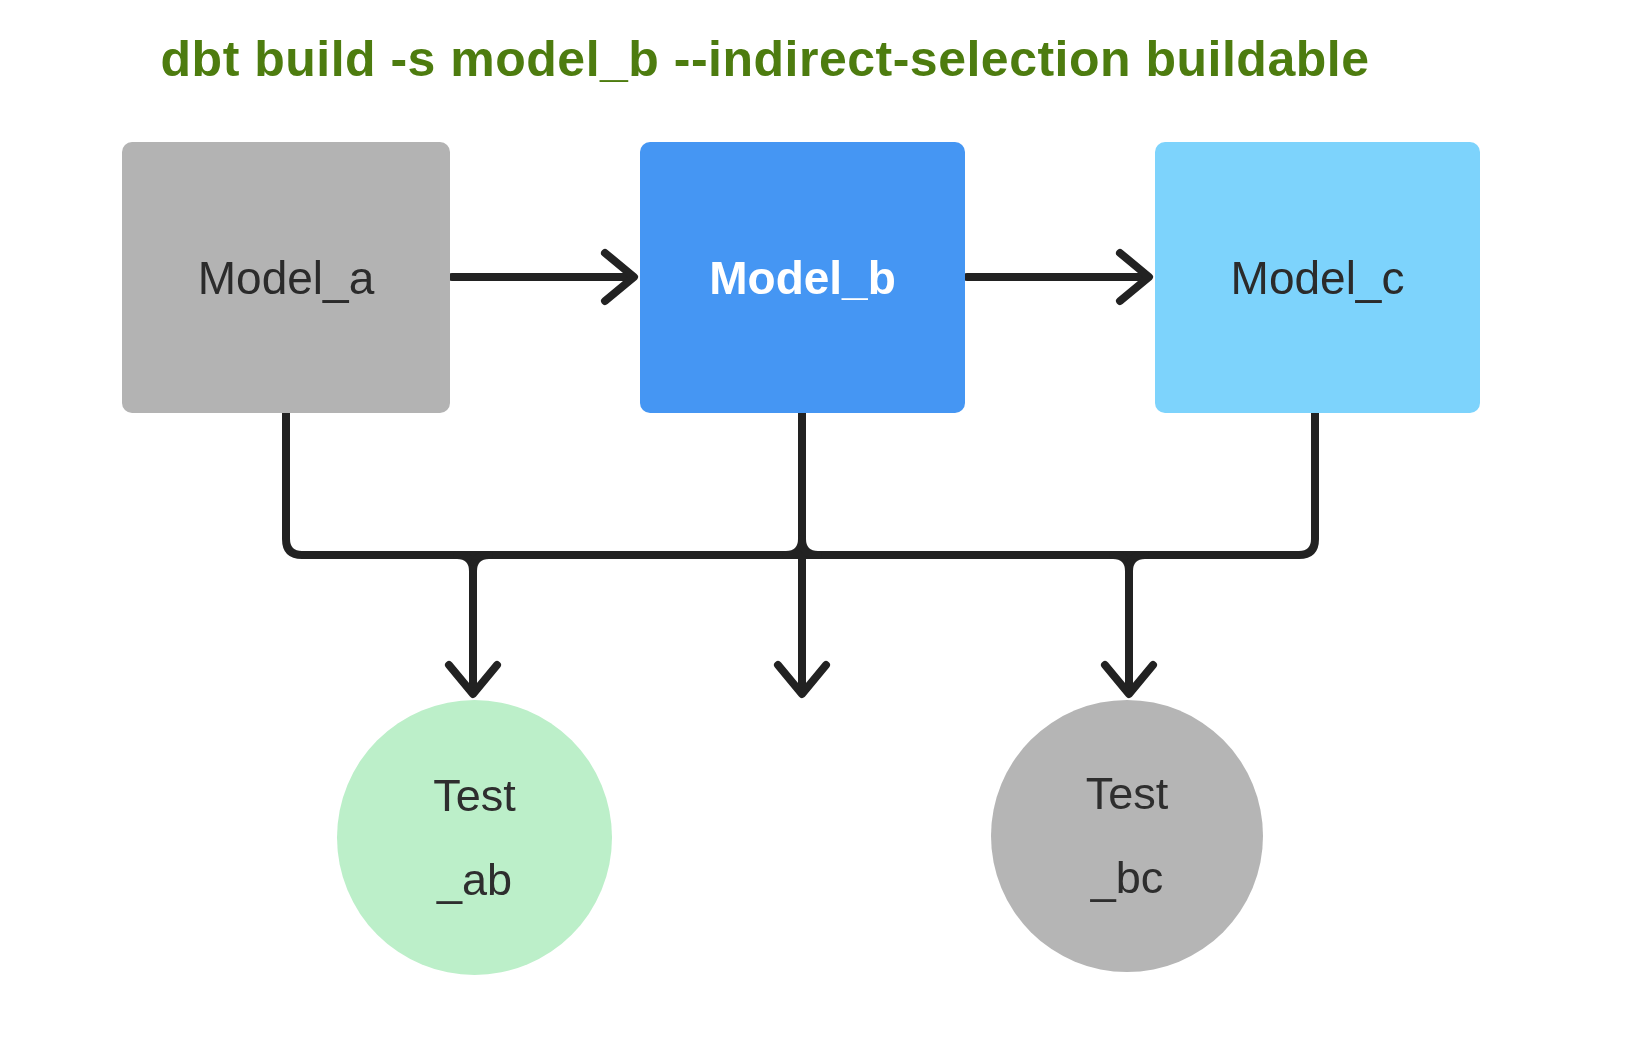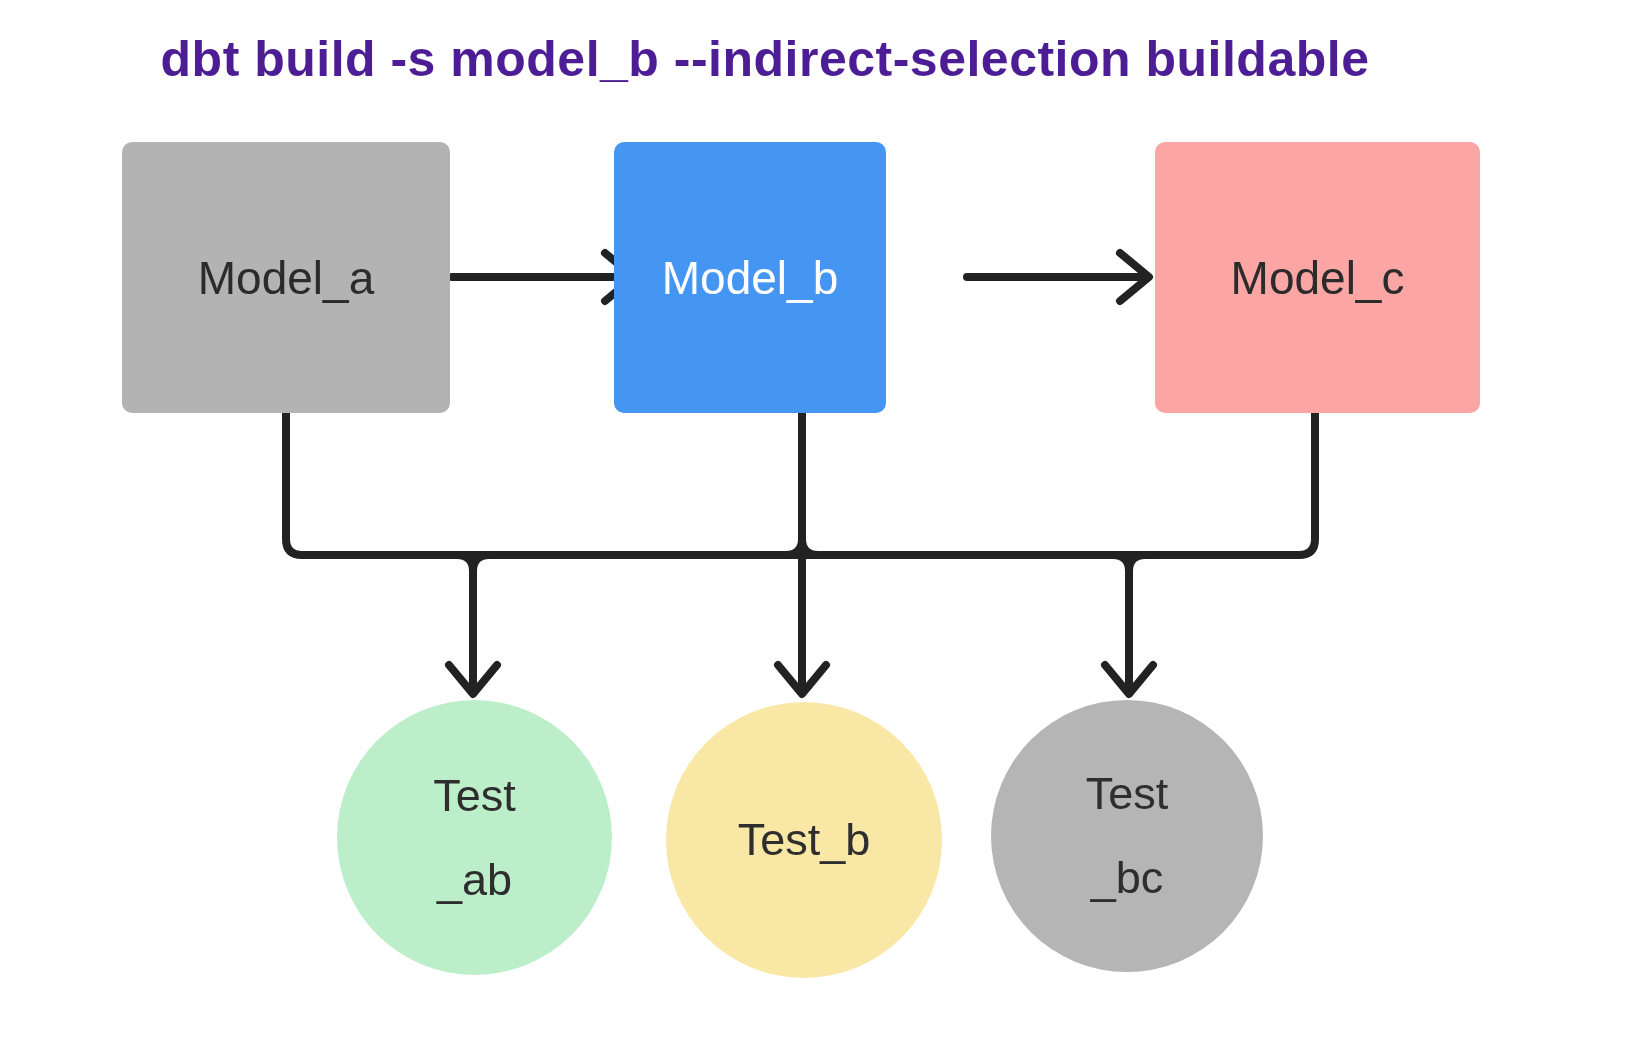--- a/index.html
+++ b/index.html
@@ -40,21 +40,21 @@
     top: 142px;
     height: 271px;
     border-radius: 10px;
     display: flex;
     align-items: center;
     justify-content: center;
     font-size: 46px;
     color: #2b2b2b;
   }
   #model-a { left: 122px; width: 328px; }
-  #model-b { left: 614px; width: 272px; color: #ffffff; }
+  #model-b { left: 640px; width: 325px; color: #ffffff; font-weight: bold; }
   #model-c { left: 1155px; width: 325px; }
   .test-circle {
     position: absolute;
     border-radius: 50%;
     display: flex;
     flex-direction: column;
     align-items: center;
     justify-content: center;
     font-size: 45px;
     color: #2e2e2e;
@@ -63,21 +63,21 @@
   }
   #test-ab { left: 337px; top: 700px; width: 275px; height: 275px; }
   #test-b  { left: 666px; top: 702px; width: 276px; height: 276px; }
   #test-bc { left: 991px; top: 700px; width: 272px; height: 272px; }
 </style>
 </head>
 <body style="background: rgb(255, 255, 255);">
 
 <div class="canvas">
 
-  <div class="title" style="color: #4c1d95;">dbt build -s model_b --indirect-selection buildable</div>
+  <div class="title" style="color: #4d7c0f;">dbt build -s model_b --indirect-selection buildable</div>
 
   <svg class="edges-svg" viewBox="0 0 1630 1060">
 
     <path class="edge" d="M 286 412 L 286 539 Q 286 555 302 555 L 1299 555 Q 1315 555 1315 539 L 1315 412"></path>
 
     <path class="edge" d="M 802 412 L 802 692"></path>
     <path class="edge" d="M 778 665 L 802 694 L 826 665"></path>
     <path class="edge" d="M 786 555 Q 802 555 802 539"></path>
     <path class="edge" d="M 818 555 Q 802 555 802 539"></path>
 
@@ -99,31 +99,28 @@
   </svg>
 
   <div class="model-box" id="model-a" style="background: rgb(179, 179, 179); text-align: right;">
     <span>Model_a</span>
   </div>
 
   <div class="model-box" id="model-b" style="background: rgb(69, 150, 243);">
     <span>Model_b</span>
   </div>
 
-  <div class="model-box" id="model-c" style="background: #fca5a5;">
+  <div class="model-box" id="model-c" style="background: #7dd3fc;">
     <span>Model_c</span>
   </div>
 
   <div class="test-circle" id="test-ab" style="background: rgb(188, 239, 201);">
     <span>Test</span>
     <span>_ab</span>
   </div>
 
-  <div class="test-circle" id="test-b" style="background: rgb(249, 231, 166);">
-    <span>Test_b</span>
-  </div>
 
   <div class="test-circle" id="test-bc" style="background: rgb(181, 181, 181);">
     <span>Test</span>
     <span>_bc</span>
   </div>
 
 </div>
 
 </body></html>

